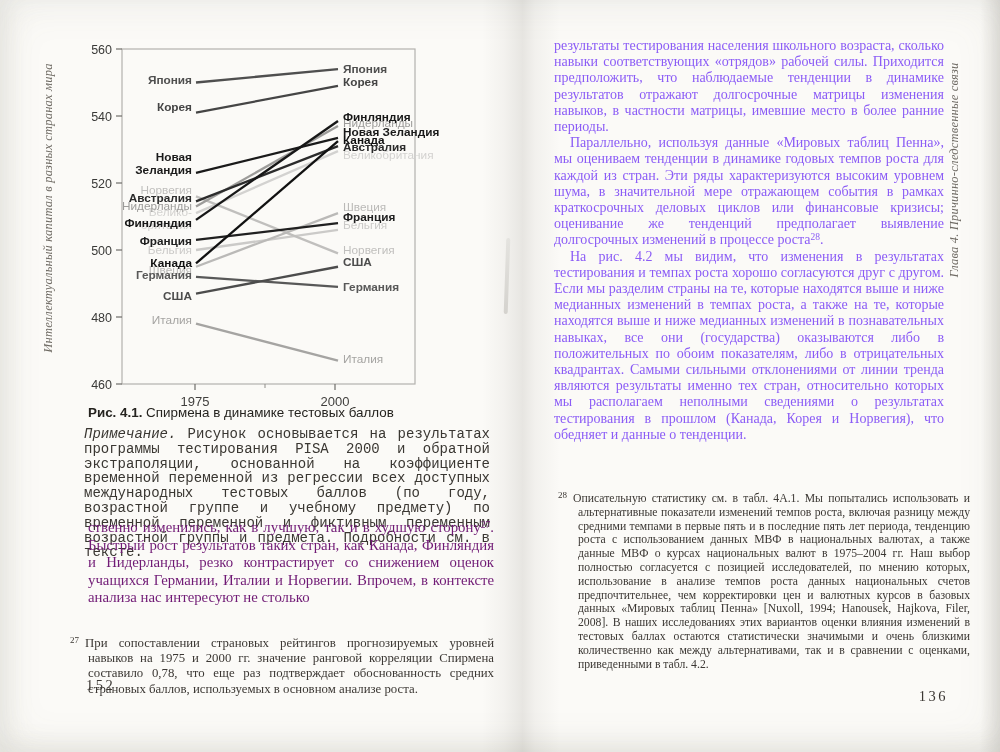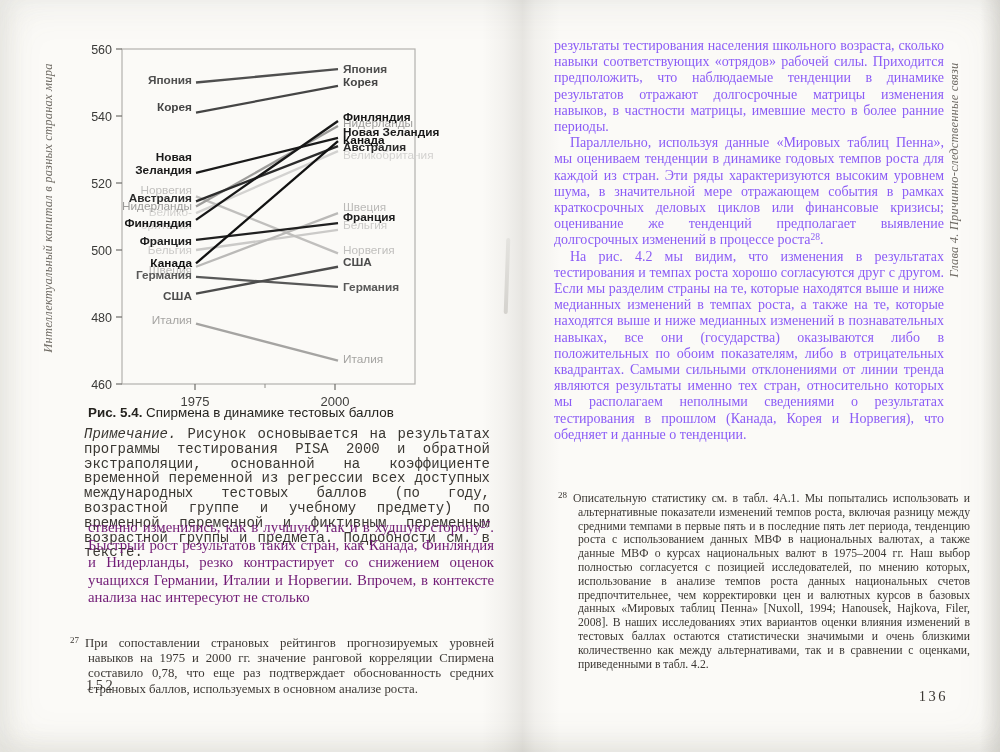--- a/index.html
+++ b/index.html
@@ -119,21 +119,21 @@
       <text x="258" y="186.2" fill="#202020" class="clabel" font-weight="600">Франция</text>
       <text x="107" y="125.94999999999999" text-anchor="end" fill="#1a1a1a" class="clabel" font-weight="600">Новая</text>
       <text x="107" y="138.95" text-anchor="end" fill="#1a1a1a" class="clabel" font-weight="600">Зеландия</text>
       <text x="258" y="100.775" fill="#1a1a1a" class="clabel" font-weight="600">Новая Зеландия</text>
       <text x="107" y="191.85" text-anchor="end" fill="#171717" class="clabel" font-weight="600">Финляндия</text>
       <text x="258" y="86.025" fill="#171717" class="clabel" font-weight="600">Финляндия</text>
       <text x="107" y="232.4" text-anchor="end" fill="#111111" class="clabel" font-weight="600">Канада</text>
       <text x="258" y="109.125" fill="#111111" class="clabel" font-weight="600">Канада</text>
     </svg>
 
-  <div class="caption"><b>Рис. 5.4.</b><span> Спирмена в динамике тестовых баллов</span></div>
+  <div class="caption"><b>Рис. 4.1.</b><span> Спирмена в динамике тестовых баллов</span></div>
 
   <div class="note"><i>Примечание.</i><span> Рисунок основывается на результатах программы тестирования PISA 2000 и обратной экстраполяции, основанной на коэффициенте временной переменной из регрессии всех доступных международных тестовых баллов (по году, возрастной группе и учебному предмету) по временной переменной и фиктивным переменным возрастной группы и предмета. Подробности см. в тексте.</span></div>
 
   <div class="body-left">ственно изменились, как в лучшую, так и в худшую сторону<sup class="bsup">27</sup>. Быстрый рост результатов таких стран, как Канада, Финляндия и Нидерланды, резко контрастирует со снижением оценок учащихся Германии, Италии и Норвегии. Впрочем, в контексте анализа нас интересуют не столько</div>
 
   <div class="footnote fn-left"><sup class="fn-marker">27</sup><span>При сопоставлении страновых рейтингов прогнозируемых уровней навыков на 1975 и 2000 гг. значение ранговой корреляции Спирмена составило 0,78, что еще раз подтверждает обоснованность средних страновых баллов, используемых в основном анализе роста.</span></div>
 
   <div class="pagenum pn-left">152</div>
 
   <div class="margin-vert mv-right">Глава 4. Причинно-следственные связи</div>

